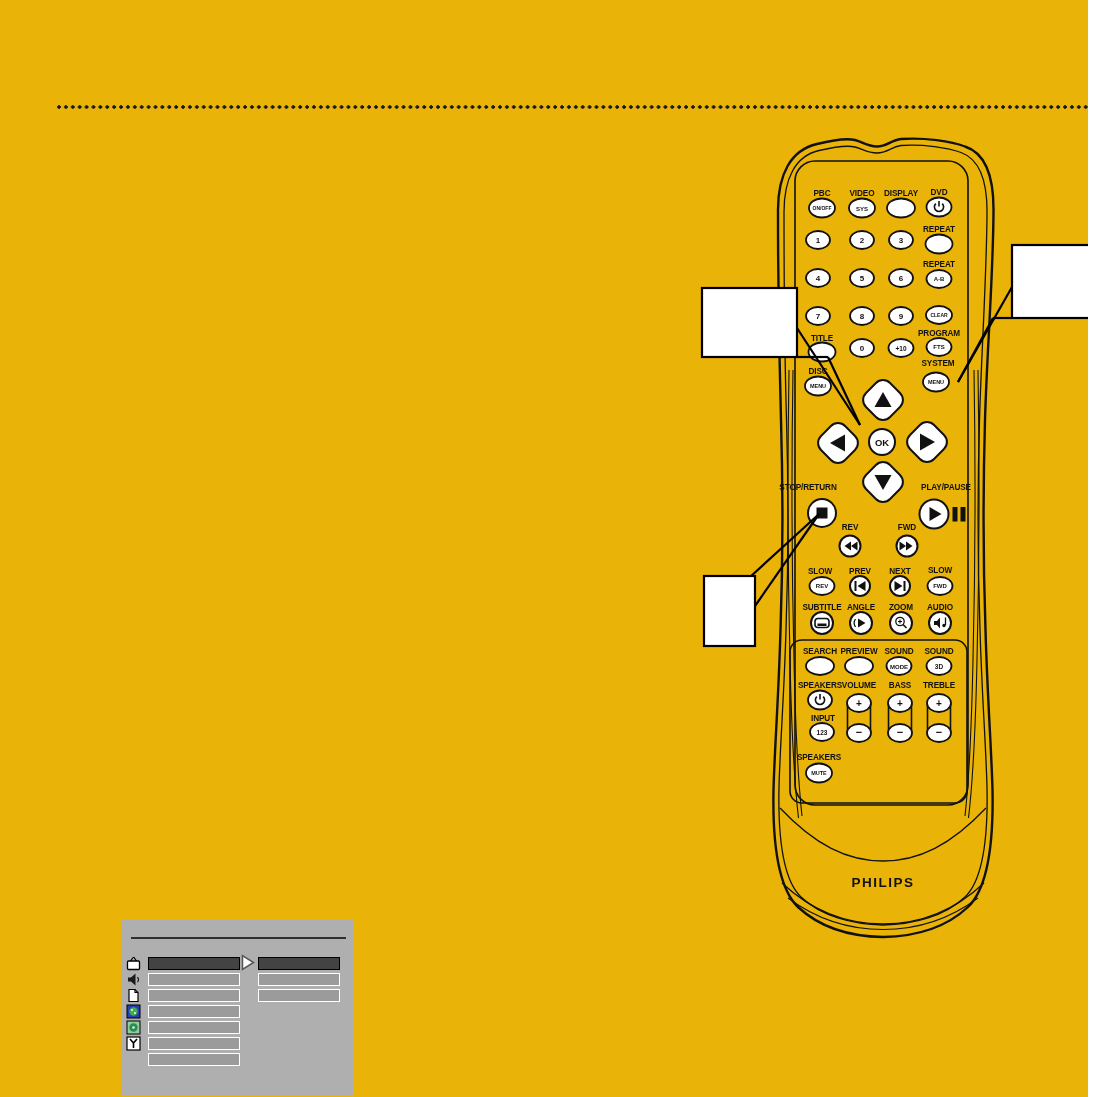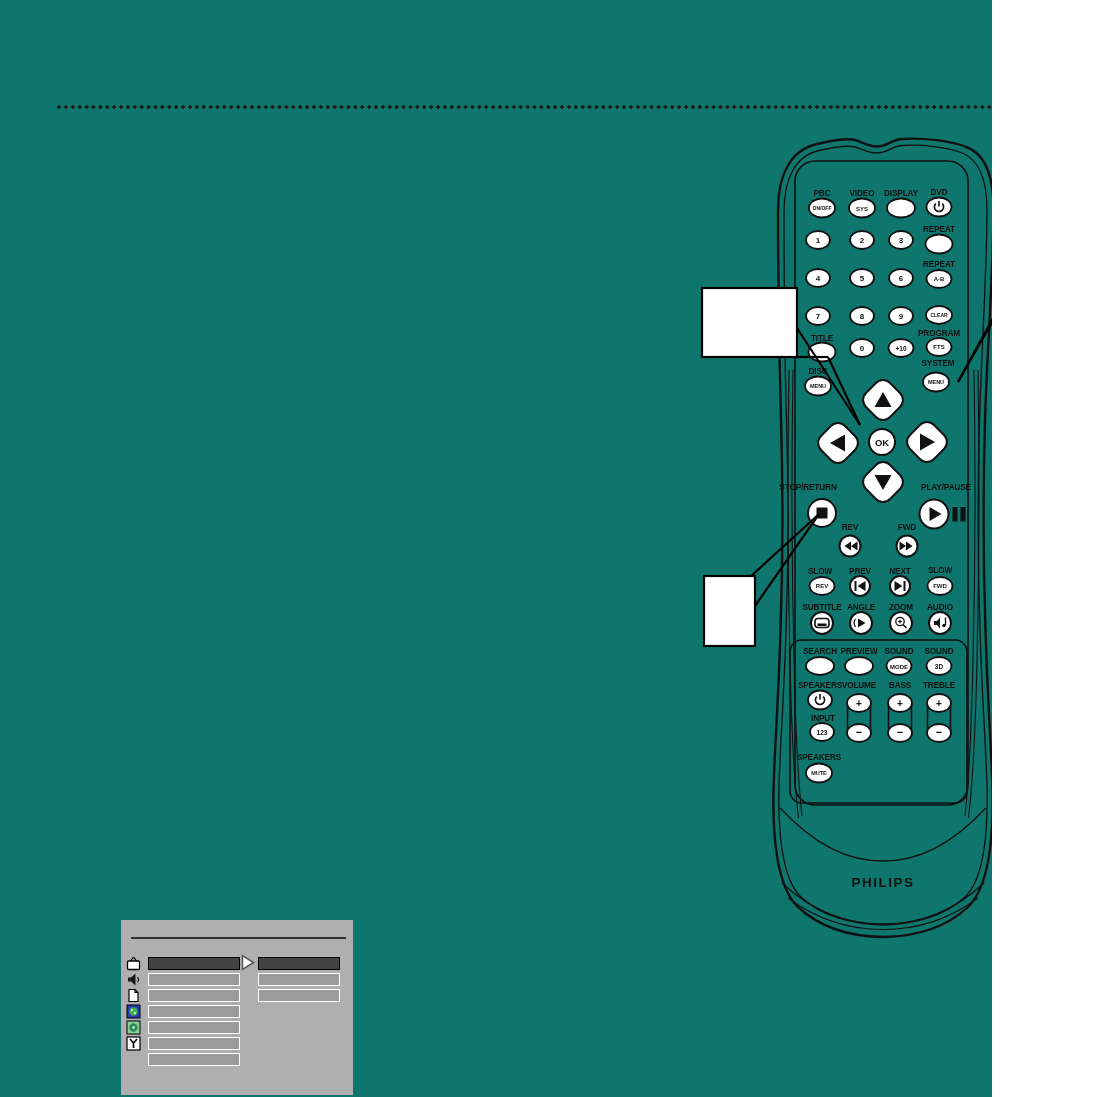--- a/index.html
+++ b/index.html
@@ -1,16 +1,16 @@
 <!DOCTYPE html>
 <html style="--dot-color: #1a1a1a; --osd-bg: #afafaf; --osd-hi: #434343; --osd-bar: #9b9b9b;"><head>
 <meta charset="utf-8">
 <style>
   html,body{margin:0;padding:0;background:#fff}
-  .page{position:relative;width:992px;height:1097px;background:#0f766e;overflow:hidden;
+  .page{position:relative;width:1088px;height:1097px;background:#eab308;overflow:hidden;
         font-family:"Liberation Sans",sans-serif}
   .dots{position:absolute;top:104px;left:56px;right:0;height:6px;
         background-image:radial-gradient(circle at 3px 3px,var(--dot-color,#1a1a1a) 1.5px,transparent 2px);
         background-size:6.9px 6px;background-repeat:repeat-x}
   svg.art{position:absolute;left:0;top:0}
 
   
   .ln{fill:none;stroke:#111}
   .w24{stroke-width:2.4}.w16{stroke-width:1.6}.w13{stroke-width:1.3}.w11{stroke-width:1.1}
   .btn{fill:#fff;stroke:#111;stroke-width:1.8}

